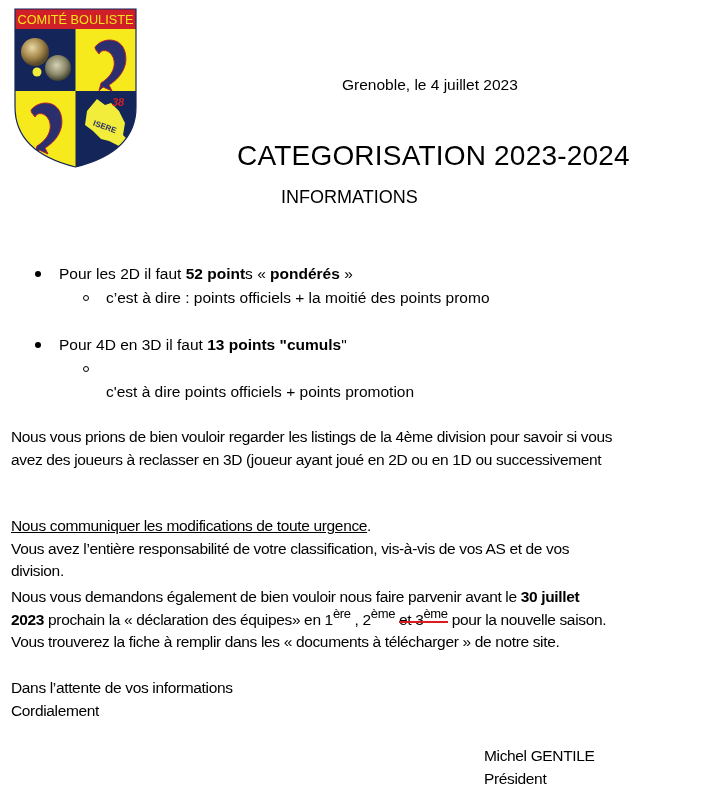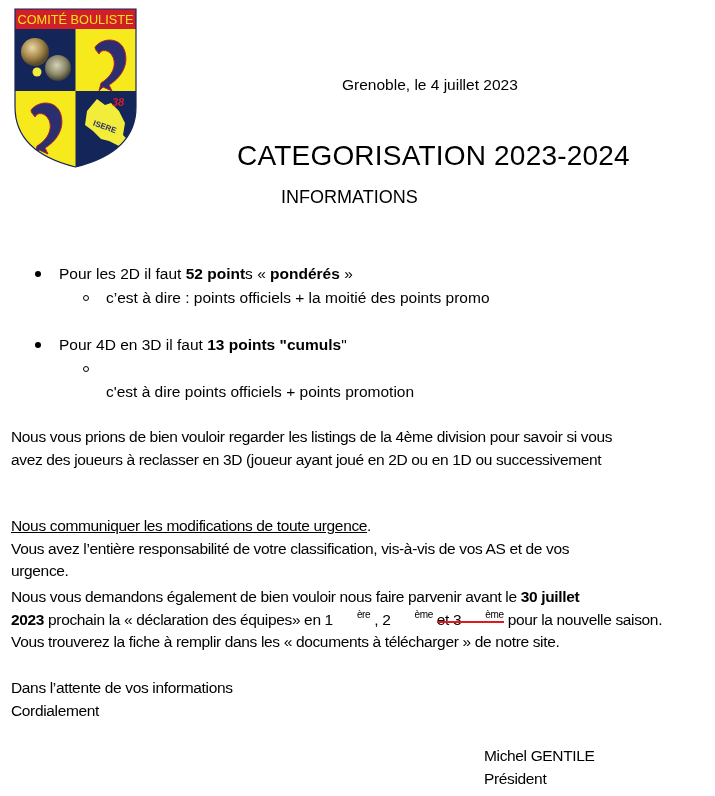--- a/index.html
+++ b/index.html
@@ -12,21 +12,21 @@
   .logo { left: 13px; top: 7px; width: 125px; height: 162px; }
   .date { left: 342px; top: 76px; font-size: 15.5px; text-align: center; }
   .title { left: 237px; top: 140px; font-size: 28px; font-weight: normal; letter-spacing: 0.2px; }
   .subtitle { left: 281px; top: 187px; font-size: 18px; font-weight: normal; }
   .text { font-size: 15.5px; line-height: 22px; }
   .bullet-dot { width: 6px; height: 6px; background: #000; border-radius: 50%; }
   .sub-dot { width: 6px; height: 6px; border: 1.2px solid #000; border-radius: 50%; box-sizing: border-box; }
   .para { left: 11px; width: 700px; font-size: 15.5px; line-height: 22.5px; letter-spacing: -0.35px; }
   b { font-weight: bold; }
   u { text-decoration: underline; }
-  sup { font-size: 10px; vertical-align: 7px; line-height: 0; margin-left: 24px; }
+  sup { font-size: 13px; vertical-align: 7px; line-height: 0; }
   .strike { position: relative; display: inline-block; text-align: right; }
   .strike::after { content: ""; position: absolute; left: 0; right: 0; top: 55%; height: 2px; background: #e0191e; }
 </style>
 </head>
 <body>
 
 <div class="abs logo">
   <svg width="125" height="162" viewBox="0 0 125 162">
     <defs>
       <clipPath id="shield">
@@ -87,21 +87,21 @@
 </div>
 
 <div class="abs para" style="top:426px;">
   <div>Nous vous prions de bien vouloir regarder les listings de la 4ème division pour savoir si vous</div>
   <div>avez des joueurs à reclasser en 3D (joueur ayant joué en 2D ou en 1D ou successivement</div>
 </div>
 
 <div class="abs para" style="top:494px; font-weight:normal;margin-top:21px;">
   <div><u>Nous communiquer les modifications de toute urgence</u><span>.</span></div>
   <div>Vous avez l’entière responsabilité de votre classification, vis-à-vis de vos AS et de vos</div>
-  <div>urgence.</div>
+  <div>division.</div>
 </div>
 
 <div class="abs para" style="top:586px;">
   <div><span>Nous vous demandons également de bien vouloir nous faire parvenir avant le </span><b>30 juillet</b></div>
   <div>
     <b>2023</b><span> prochain la « déclaration des équipes» en 1</span><sup>ère</sup><span> , 2</span><sup>ème</sup>
     <span class="strike"><span>et 3</span><sup>ème</sup></span><span> pour la nouvelle saison.</span>
   </div>
   <div>Vous trouverez la fiche à remplir dans les « documents à télécharger » de notre site.</div>
 </div>

